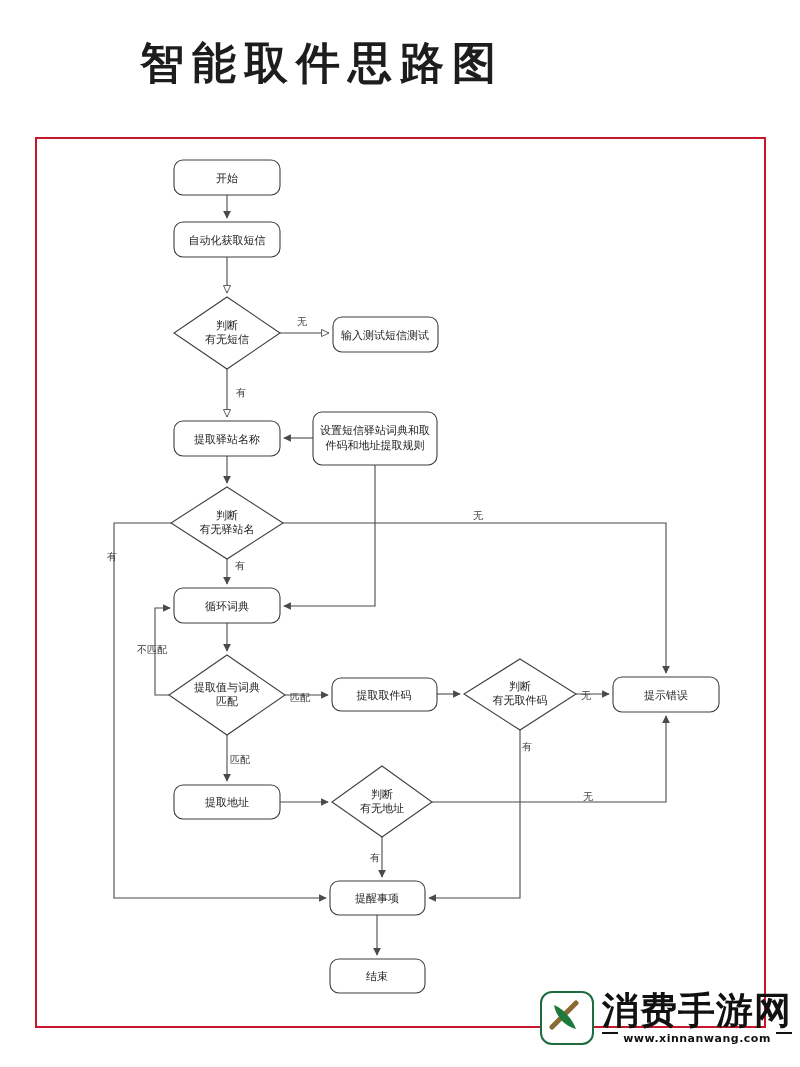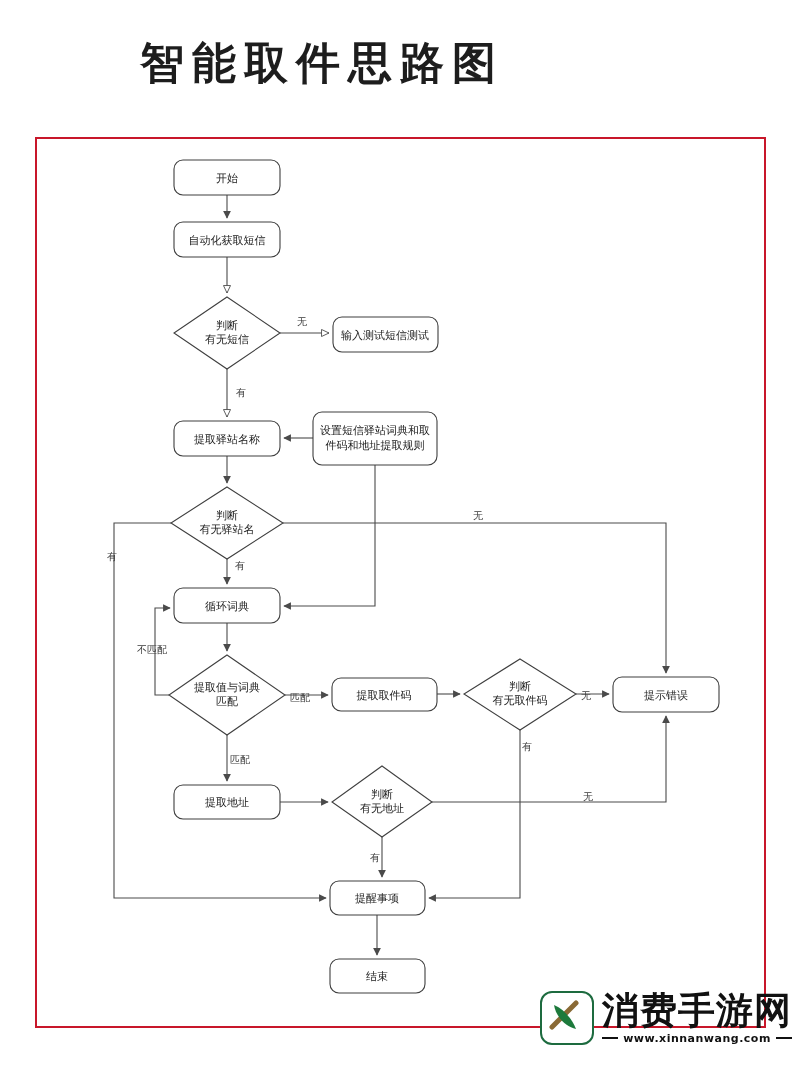--- a/index.html
+++ b/index.html
@@ -75,21 +75,21 @@
   .wm-name {
     font-size: 37px;
     font-weight: bold;
     letter-spacing: 1px;
     color: #111;
     font-family: "DejaVu Sans", "Liberation Sans", sans-serif;
     line-height: 1;
   }
   .wm-url-row {
     display: flex;
-    align-items: center;
+    align-items: flex-start;
     gap: 5px;
     margin-top: 3px;
     width: 100%;
   }
   .wm-rule {
     flex: 1 1 auto;
     height: 2px;
     background: #111;
   }
   .wm-url {

